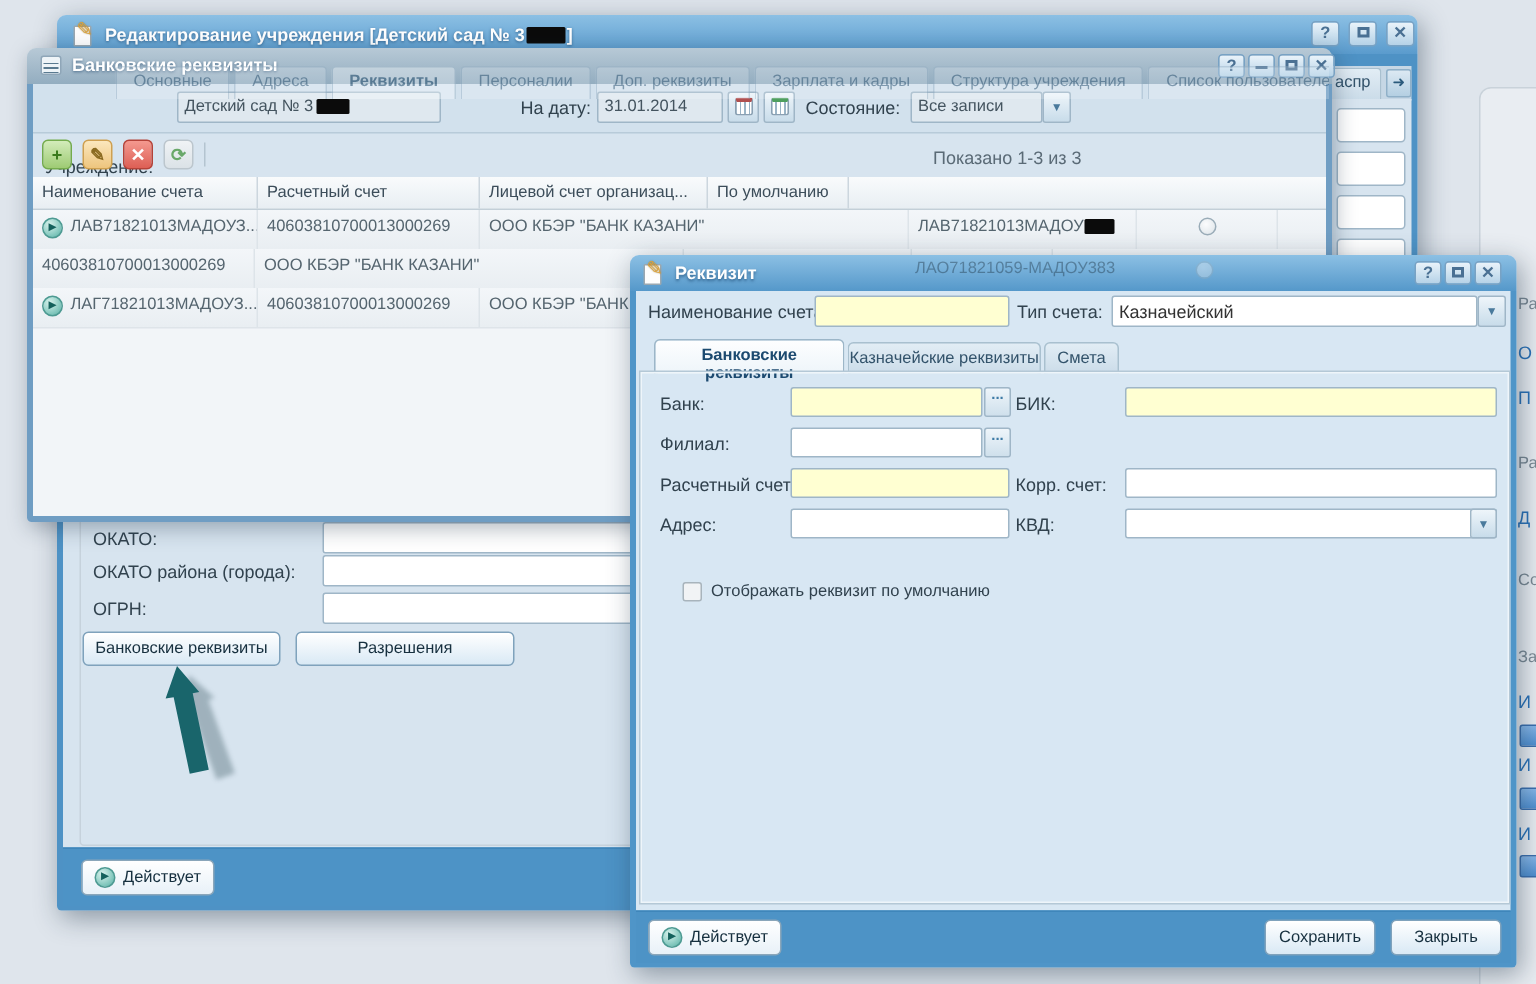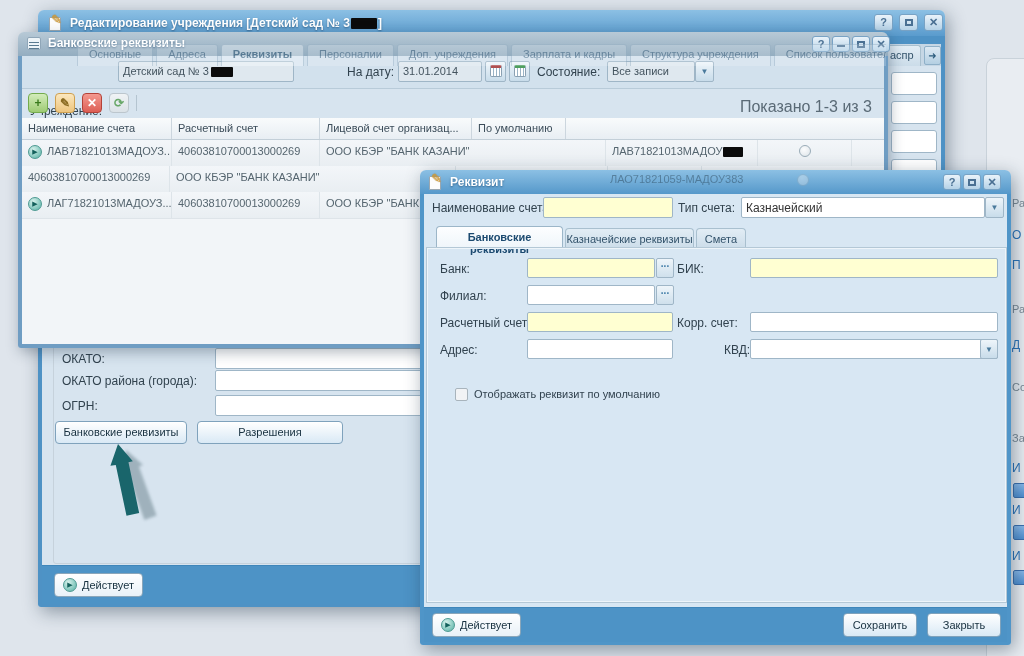--- a/index.html
+++ b/index.html
@@ -173,21 +173,21 @@
       <div class="tb ro" style="left:585px;top:5px;width:88px;height:21px;">Все записи</div>
       <div class="chevbtn" style="left:673px;top:5px;width:19px;height:21px;">
         <span>▼</span>
       </div>
 
       <div class="iconbtn" style="left:6px;top:37px;background:linear-gradient(#d3ecba,#9ecb74);border:1px solid #74ab4c;color:#3a7a1d;">+</div>
       <div class="iconbtn" style="left:33px;top:37px;background:linear-gradient(#fbe7bd,#eec57e);border:1px solid #cfa050;color:#8a6a20;">✎</div>
       <div class="iconbtn" style="left:60px;top:37px;background:linear-gradient(#f4998f,#dd5f55);border:1px solid #b44238;color:#fff;">✕</div>
       <div class="iconbtn" style="left:87px;top:37px;background:linear-gradient(#f0f3f5,#dbe2e7);border:1px solid #bcc6cd;color:#69a869;">⟳</div>
       <div class="abs" style="left:114px;top:39px;width:1px;height:16px;background:#b4c4d0;"></div>
-      <div class="abs" style="left:600px;top:42px;width:250px;text-align:right;font-size:16px;color:#5a6a76;">Показано 1-3 из 3</div>
+      <div class="abs" style="left:600px;top:42px;width:250px;font-size:12px;color:#5a6a76;">Показано 1-3 из 3</div>
 
       <div class="abs" style="left:0;top:62px;width:862px;height:226px;background:#f2f5f8;"></div>
       <div class="abs" style="left:0;top:62px;width:862px;height:21px;display:flex;
                   background:linear-gradient(#f9fbfc,#e8eef3);border-bottom:1px solid #c3cfd8;">
         <div class="hdrcell" style="width:150px">Наименование счета</div>
         <div class="hdrcell" style="width:148px">Расчетный счет</div>
         <div class="hdrcell" style="width:152px">Лицевой счет организац...</div>
         <div class="hdrcell" style="width:94px">По умолчанию</div>
         <div class="hdrcell" style="width:32px;border-right:none"></div>
       </div>
@@ -223,21 +223,21 @@
       </div>
     </div>
   </div>
 
   <div class="abs" style="left:42px;top:44px;width:844px;height:22px;display:flex;gap:3px;padding-left:35px;
               box-sizing:border-box;opacity:.55;overflow:hidden;z-index:3;">
     <div class="gtab">Основные</div>
     <div class="gtab">Адреса</div>
     <div class="gtab active">Реквизиты</div>
     <div class="gtab">Персоналии</div>
-    <div class="gtab">Доп. учреждения</div>
+    <div class="gtab">Доп. реквизиты</div>
     <div class="gtab">Зарплата и кадры</div>
     <div class="gtab">Структура учреждения</div>
     <div class="gtab">Список пользователей</div>
   </div>
 
   <svg class="abs" style="left:92px;top:436px;z-index:4;" width="78" height="92" viewBox="0 0 78 92">
     <defs>
         <filter id="blur1">
           <feGaussianBlur stdDeviation="1.6"></feGaussianBlur>
         </filter>
@@ -288,21 +288,21 @@
       <div class="tb" style="left:103px;top:91px;width:128px;height:20px;"></div>
       <div class="dotsbtn" style="left:232px;top:91px;width:18px;height:20px;">...</div>
 
       <div class="lbl" style="left:16px;top:122px;">Расчетный счет:</div>
       <div class="tb yellow" style="left:103px;top:118px;width:146px;height:20px;"></div>
       <div class="lbl" style="left:253px;top:122px;">Корр. счет:</div>
       <div class="tb" style="left:326px;top:118px;width:248px;height:20px;"></div>
 
       <div class="lbl" style="left:16px;top:149px;">Адрес:</div>
       <div class="tb" style="left:103px;top:145px;width:146px;height:20px;"></div>
-      <div class="lbl" style="left:253px;top:149px;margin-left:47px;">КВД:</div>
+      <div class="lbl" style="left:253px;top:149px;">КВД:</div>
       <div class="tb" style="left:326px;top:145px;width:248px;height:20px;"></div>
       <div class="chevbtn" style="left:556px;top:145px;width:18px;height:20px;">
         <span>▼</span>
       </div>
 
       <span class="abs" style="left:31px;top:194px;width:13px;height:13px;box-sizing:border-box;border:1px solid #a8b4bc;
                    border-radius:2px;background:#f1f3f5;"></span>
       <div class="lbl" style="left:50px;top:194px;font-size:11px;">Отображать реквизит по умолчанию</div>
     </div>
 

